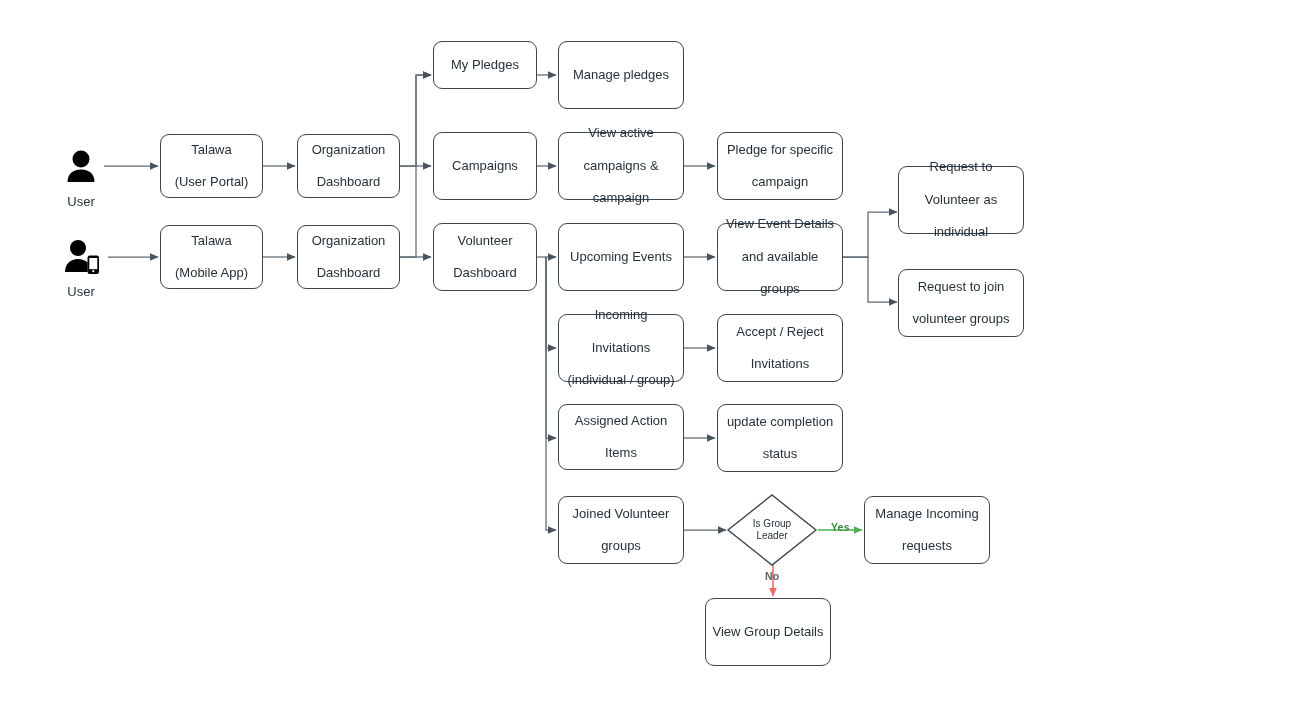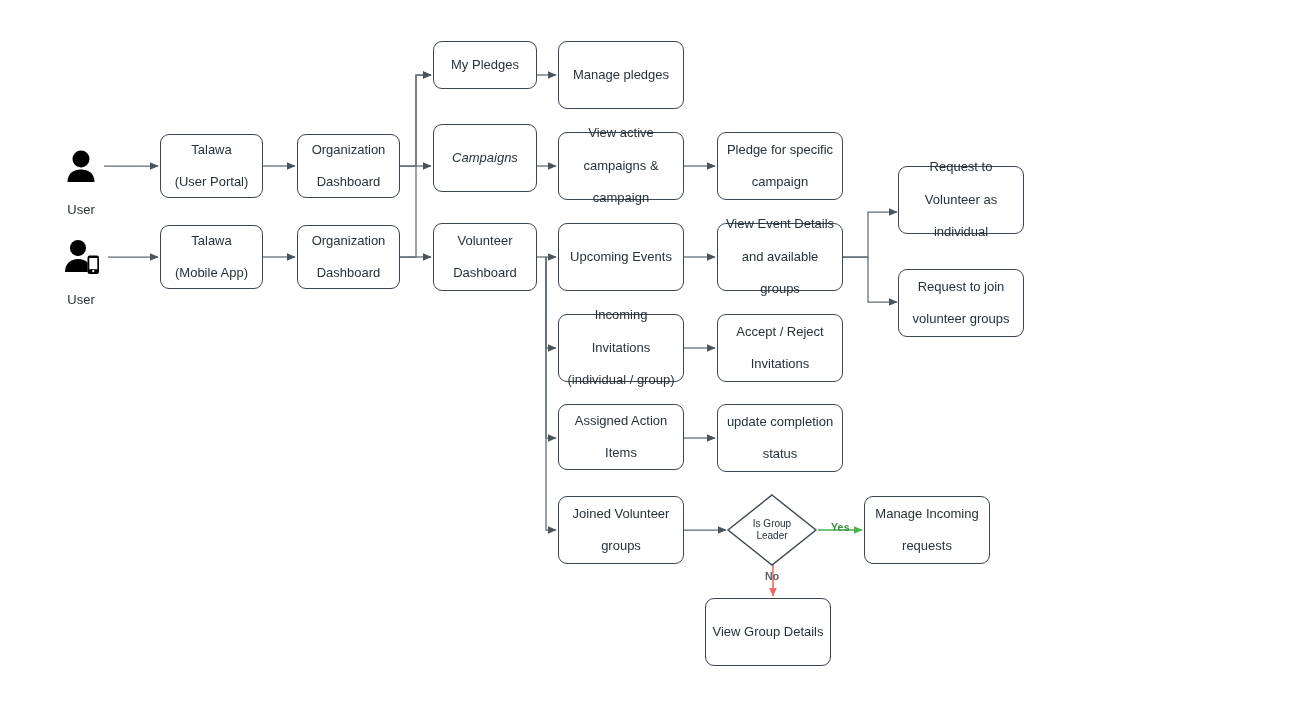--- a/index.html
+++ b/index.html
@@ -75,21 +75,21 @@
   }
   .actor .glyph {
     display: block;
     height: 36px;
     position: relative;
   }
   .actor .caption {
     display: block;
     font-size: 13px;
     color: #26323a;
-    margin-top: 18px;
+    margin-top: 10px;
   }
   .edge-label {
     position: absolute;
     font-size: 10.5px;
     font-weight: bold;
     letter-spacing: 0.2px;
     white-space: nowrap;
   }
   .edge-label.yes { color: #3b8c3f; }
   .edge-label.no  { color: #59626a; }
@@ -206,21 +206,21 @@
       <span>Dashboard</span>
     </span>
   </div>
 
   <div class="node" style="left:433px; top:41px; width:104px; height:48px;">
     <span>
       <span>My Pledges</span>
     </span>
   </div>
 
-  <div class="node" style="left:433px; top:124px; width:104px; height:68px;font-style:italic;">
+  <div class="node" style="left:433px; top:132px; width:104px; height:68px;">
     <span>
       <span>Campaigns</span>
     </span>
   </div>
 
   <div class="node" style="left:433px; top:223px; width:104px; height:68px;">
     <span>
       <span>Volunteer</span><br>
       <span>Dashboard</span>
     </span>

